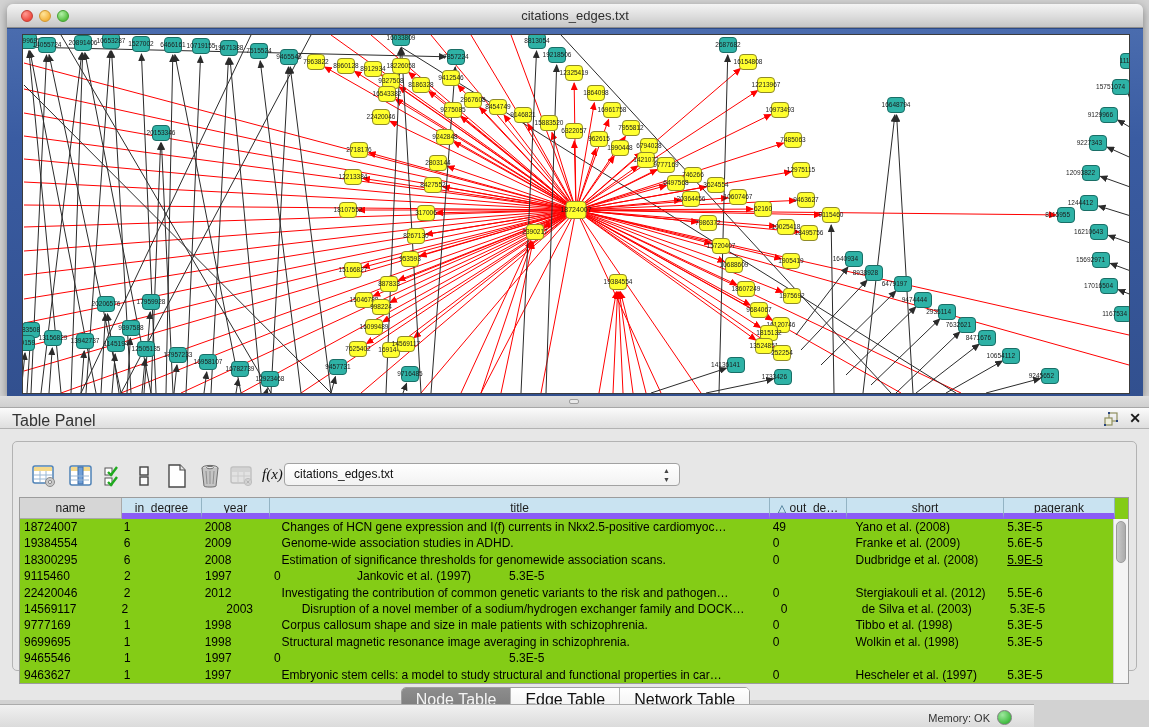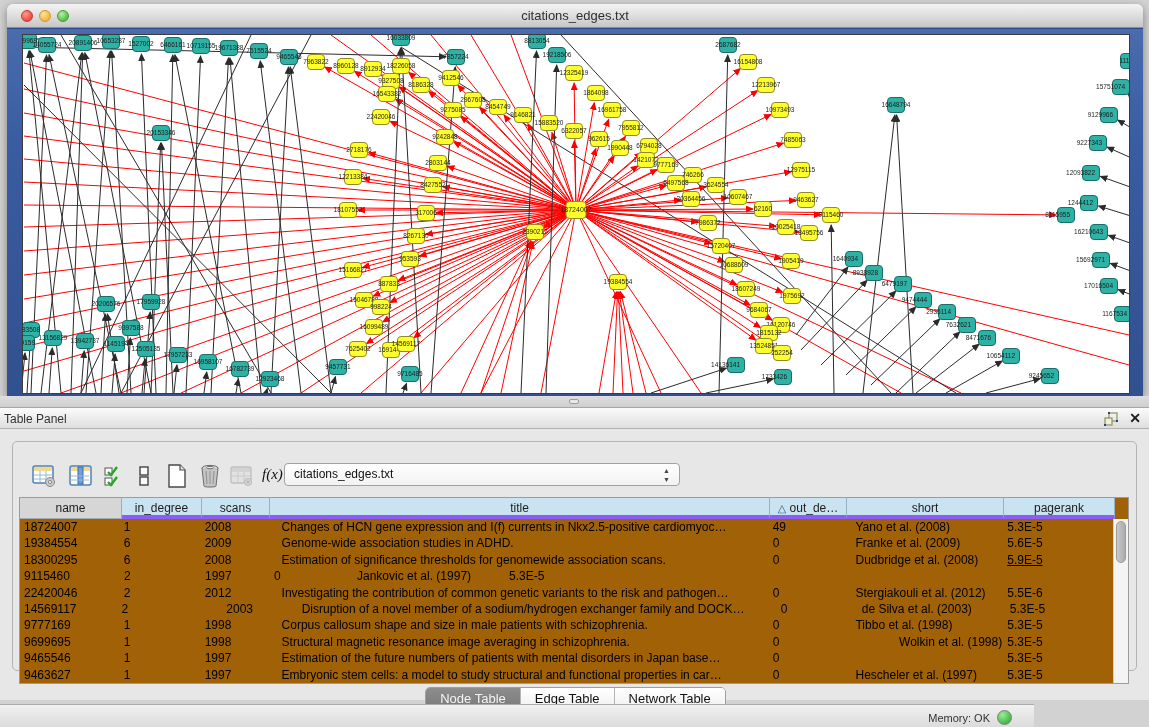--- a/index.html
+++ b/index.html
@@ -27,57 +27,57 @@
 
   
   #splitter { position:absolute; left:0; top:396px; width:1149px; height:11px;
     background:linear-gradient(#dedede,#cfcfcf); }
   #splitter .grip { position:absolute; left:569px; top:3px; width:10px; height:5px;
     border:1px solid #9d9d9d; border-radius:2px; background:#e9e9e9; }
 
   
   #panel-header { position:absolute; left:0; top:407px; width:1149px; height:22px;
     background:linear-gradient(#fbfbfb,#dedede); border-top:1px solid #a7a7a7; border-bottom:1px solid #b2b2b2; }
-  #panel-header .ptitle { position:absolute; left:4px; top:4px; font-size:12px; color:#333; }
+  #panel-header .ptitle { position:absolute; left:12px; top:4px; font-size:16px; color:#333; }
   #float-btn { position:absolute; right:30px; top:3px; width:16px; height:16px; cursor:default; }
   #close-btn { position:absolute; right:8px; top:2px; font-size:14px; font-weight:bold; color:#1a1a1a; }
 
   #panel-body { position:absolute; left:0; top:429px; width:1149px; height:271px; background:#e7e7e7; }
   #panel-frame { position:absolute; left:12px; top:12px; width:1125px; height:230px;
     border:1px solid #b3b3b3; border-radius:5px; }
 
   
   .tbtn { position:absolute; top:21px; width:26px; height:26px; }
   .tbtn svg { display:block; }
   #fx-btn { font-size:15px; font-style:italic; font-family:"Liberation Serif", serif; color:#111; top:24px; }
   #net-select { position:absolute; left:271px; top:21px; width:396px; height:23px;
     background:linear-gradient(#ffffff,#f2f2f2); border:1px solid #a2a2a2; border-radius:4px;
     font-size:12px; color:#111; line-height:21px; padding-left:9px; }
   #net-select .arrows { position:absolute; right:9px; top:2px; font-size:7px; color:#444; line-height:9px; text-align:center; }
 
   
-  #table { position:absolute; left:6px; top:55px; width:1110px; height:187px; background:#a16207; border:1px solid #9c9c9c; font-size:12px; }
+  #table { position:absolute; left:6px; top:55px; width:1110px; height:187px; background:#84cc16; border:1px solid #9c9c9c; font-size:12px; }
   #thead { display:flex; height:21px; }
-  .hcell { background:#c9e3f1; border-right:1px solid #93b4c4; border-bottom:4px solid #8b5cf6;
+  .hcell { background:#c9e3f1; border-right:1px solid #93b4c4; border-bottom:6px solid #8b5cf6;
     text-align:center; line-height:20px; color:#1c1c1c; overflow:hidden; white-space:nowrap; }
   .hcell.gray { background:#d6d6d6; border-right:1px solid #a9a9a9; border-bottom:1px solid #a9a9a9; }
   .hcell .tri { color:#2a5f7e; font-size:11px; }
   #tbody { position:absolute; left:0; top:21px; right:15px; bottom:0; overflow:hidden; }
   .trow { display:flex; height:16.4px; line-height:16.4px; }
   .tcell { overflow:hidden; white-space:nowrap; color:#000; }
   #vscroll { position:absolute; right:0; top:21px; width:15px; bottom:0;
     background:#f4f4f4; border-left:1px solid #cfcfcf; }
   #vscroll .thumb { position:absolute; left:2px; top:2px; width:10px; height:42px;
     background:linear-gradient(90deg,#c9c9c9,#ababab); border:1px solid #9b9b9b; border-radius:6px; }
 
   
   #tabs { position:absolute; left:0; top:245px; width:1125px; text-align:center; }
   #tabs .seg { display:inline-flex; border:1px solid #9e9e9e; border-radius:5px; overflow:hidden;
     background:#fff; box-shadow:0 1px 1px rgba(255,255,255,.8); }
-  #tabs .tab { font-size:13px; padding:3px 14px; color:#111; background:linear-gradient(#ffffff,#f0f0f0);
+  #tabs .tab { font-size:16px; padding:3px 14px; color:#111; background:linear-gradient(#ffffff,#f0f0f0);
     border-right:1px solid #b5b5b5; }
   #tabs .tab:last-child { border-right:none; }
   #tabs .tab.sel { background:linear-gradient(#8d8d8d,#7a7a7a); color:#f4f4f4; }
 
   
   #statusbar { position:absolute; left:0; top:704px; width:1034px; height:27px;
     background:linear-gradient(#f1f1f1,#d7d7d7); border-top:1px solid #ababab; }
   #statusbar .mem { position:absolute; right:44px; top:7px; font-size:11px; color:#333; }
   #statusbar .dot { position:absolute; right:22px; top:5px; width:15px; height:15px; border-radius:50%;
     background:radial-gradient(circle at 35% 30%, #9fe89f, #3cba3c 75%); border:1px solid #7e7e7e; }
@@ -623,21 +623,21 @@
 
     <div id="net-select">
       <span>citations_edges.txt</span>
       <span class="arrows">▲<br>▼</span>
     </div>
 
     <div id="table">
       <div id="thead">
           <div class="hcell gray" style="width: 102px;">name</div>
           <div class="hcell" style="width: 80px;">in_degree</div>
-          <div class="hcell" style="width: 68px;">scans</div>
+          <div class="hcell" style="width: 68px;">year</div>
           <div class="hcell" style="width: 500px;">title</div>
           <div class="hcell" style="width: 77px;"><span class="tri">△</span> out_de…</div>
           <div class="hcell" style="width: 157px;">short</div>
           <div class="hcell" style="width: 111px;">pagerank</div>
         </div>
       <div id="tbody">
           <div class="trow">
             <div class="tcell" style="width: 102px; padding-left: 4px;">18724007</div>
             <div class="tcell" style="width: 80px; padding-left: 2px;">1</div>
             <div class="tcell" style="width: 68px; padding-left: 3px;">2008</div>
@@ -698,28 +698,27 @@
             <div class="tcell" style="width: 77px; padding-left: 4px;">0</div>
             <div class="tcell" style="width: 157px; padding-left: 10px;">Tibbo et al. (1998)</div>
             <div class="tcell" style="width: 111px; padding-left: 5px;">5.3E-5</div>
           </div>
           <div class="trow">
             <div class="tcell" style="width: 102px; padding-left: 4px;">9699695</div>
             <div class="tcell" style="width: 80px; padding-left: 2px;">1</div>
             <div class="tcell" style="width: 68px; padding-left: 3px;">1998</div>
             <div class="tcell" style="width: 500px; padding-left: 12px;">Structural magnetic resonance image averaging in schizophrenia.</div>
             <div class="tcell" style="width: 77px; padding-left: 4px;">0</div>
-            <div class="tcell" style="width: 157px; padding-left: 10px; text-align: right;">Wolkin et al. (1998)</div>
+            <div class="tcell" style="width: 157px; padding-left: 10px;">Wolkin et al. (1998)</div>
             <div class="tcell" style="width: 111px; padding-left: 5px;">5.3E-5</div>
           </div>
           <div class="trow">
             <div class="tcell" style="width: 102px; padding-left: 4px;">9465546</div>
             <div class="tcell" style="width: 80px; padding-left: 2px;">1</div>
             <div class="tcell" style="width: 68px; padding-left: 3px;">1997</div>
-            <div class="tcell" style="width: 500px; padding-left: 12px;">Estimation of the future numbers of patients with mental disorders in Japan base…</div>
             <div class="tcell" style="width: 77px; padding-left: 4px;">0</div>
             <div class="tcell" style="width: 157px; padding-left: 10px; margin-top: 48px;">Nakamura et al. (1997)</div>
             <div class="tcell" style="width: 111px; padding-left: 5px;">5.3E-5</div>
           </div>
           <div class="trow">
             <div class="tcell" style="width: 102px; padding-left: 4px;">9463627</div>
             <div class="tcell" style="width: 80px; padding-left: 2px;">1</div>
             <div class="tcell" style="width: 68px; padding-left: 3px;">1997</div>
             <div class="tcell" style="width: 500px; padding-left: 12px;">Embryonic stem cells: a model to study structural and functional properties in car…</div>
             <div class="tcell" style="width: 77px; padding-left: 4px;">0</div>

